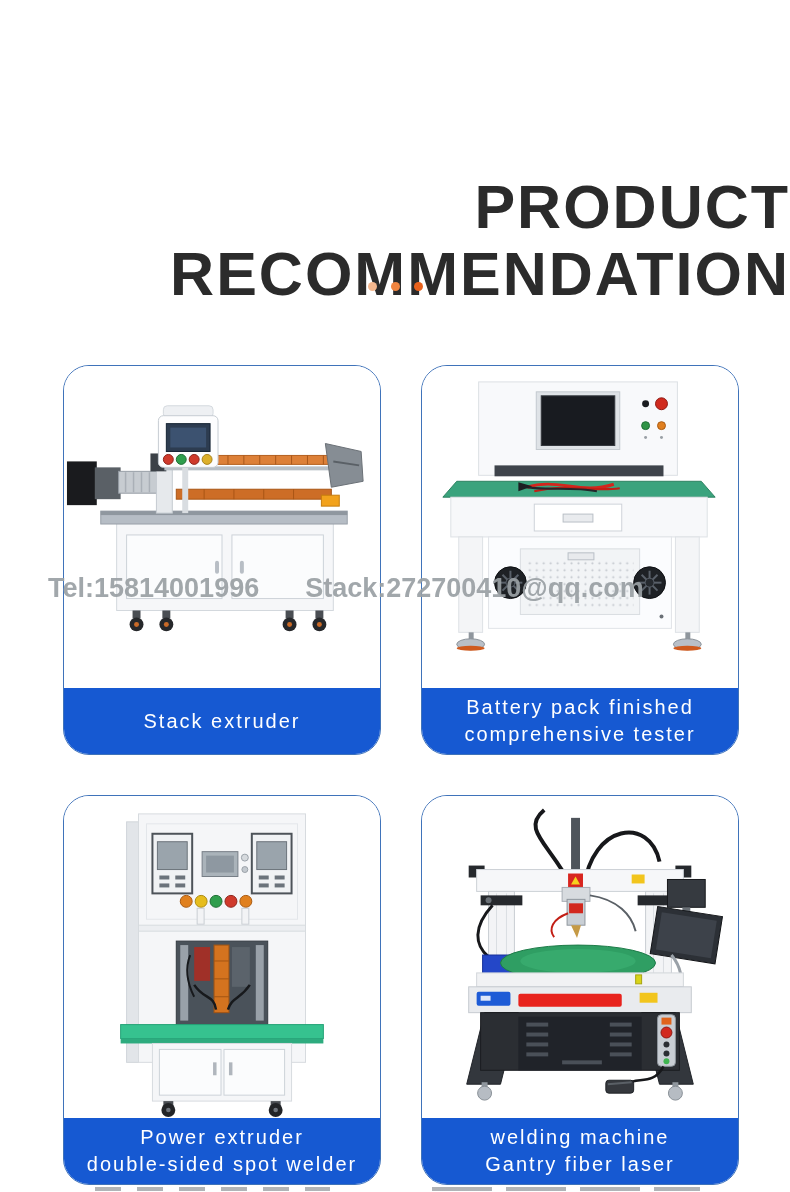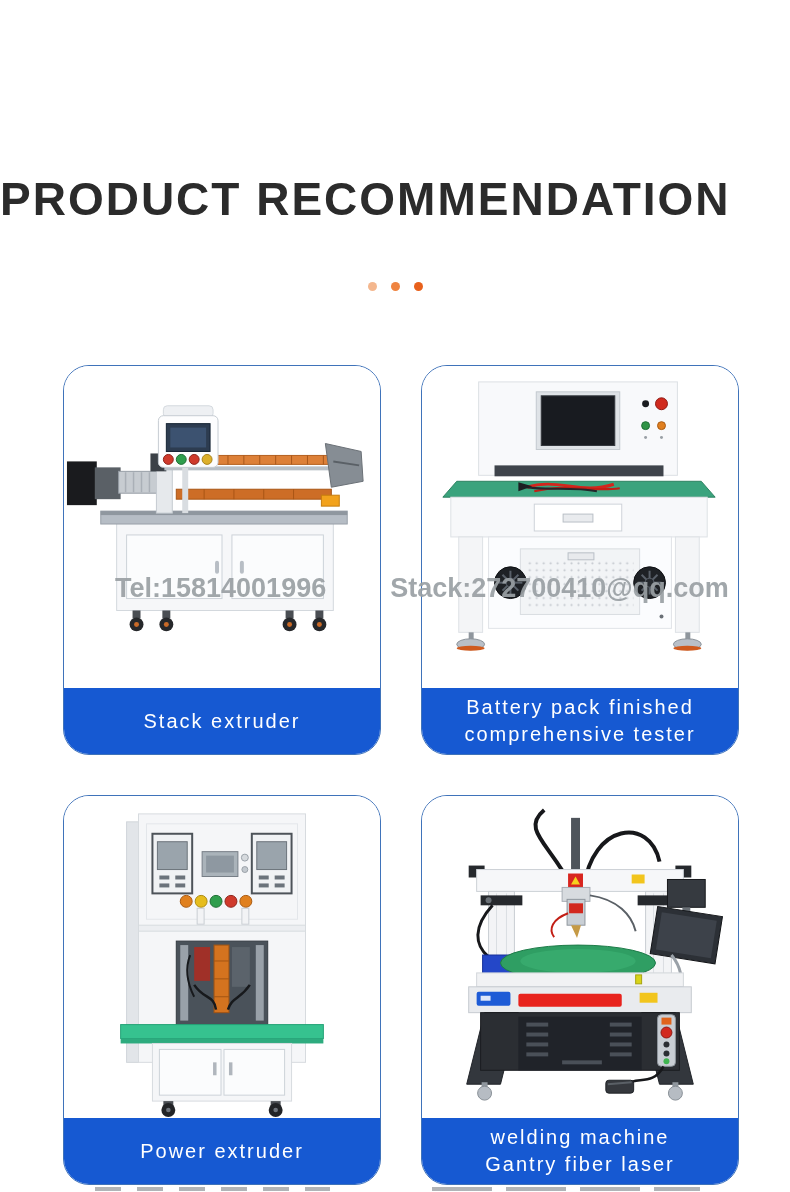--- a/index.html
+++ b/index.html
@@ -1,38 +1,38 @@
 <!DOCTYPE html>
 <html style="--banner-blue: #1659d2; --card-border: #3f73ba; --title-text: #2b2b2b; --watermark-gray: #9aa0a4; --dot-1: #f4b78e; --dot-2: #ef8440; --dot-3: #e8611c; --machine-green: #3aa37d; --machine-orange: #d97c33;"><head>
 <meta charset="utf-8">
 <style>
   html,body{margin:0;padding:0;background:#fff;}
   .page{position:relative;width:790px;height:1192px;background:#fff;overflow:hidden;
         font-family:"Liberation Sans",sans-serif;}
-  .title{position:absolute;top:174px;left:0;width:100%;margin:0;text-align:left;
-         font-weight:700;font-size:46px;line-height:1.1;letter-spacing:2px;
+  .title{position:absolute;top:174px;left:0;width:100%;margin:0;text-align:right;
+         font-weight:700;font-size:61px;line-height:1.1;letter-spacing:2px;
          color:var(--title-text,#2b2b2b);}
   .dots{position:absolute;top:282px;left:0;width:100%;display:flex;
         justify-content:center;gap:14px;}
   .dot{width:9px;height:9px;border-radius:50%;}
   .dot.d1{background:var(--dot-1,#f4b78e);}
   .dot.d2{background:var(--dot-2,#ef8440);}
   .dot.d3{background:var(--dot-3,#e8611c);}
   .grid{position:absolute;top:365px;left:63px;display:grid;
         grid-template-columns:318px 318px;column-gap:27px;row-gap:35px;gap:40px;}
   .card{width:318px;height:390px;box-sizing:border-box;background:#fff;
         border:1px solid var(--card-border,#3f73ba);border-radius:26px;
         overflow:hidden;display:flex;flex-direction:column;}
   .img-area{flex:1;position:relative;background:#fff;}
   .img-area svg{position:absolute;inset:0;width:100%;height:100%;}
   .banner{height:66px;flex:none;background:var(--banner-blue,#1659d2);color:#fff;
           display:flex;flex-direction:column;align-items:center;justify-content:center;
           font-size:20px;line-height:27px;letter-spacing:2px;font-weight:500;}
   .watermark{position:absolute;top:570px;left:0;width:100%;box-sizing:border-box;
-             padding-left:115px;display:flex;gap:64px;white-space:nowrap;
+             padding-left:48px;display:flex;gap:46px;white-space:nowrap;
              font-weight:700;font-size:27px;line-height:1.4;
              color:var(--watermark-gray,#9aa0a4);opacity:.92;z-index:5;
              pointer-events:none;}
   .edge-mark{position:absolute;height:4px;bottom:1px;opacity:.55;}
   .edge-mark.left{left:95px;width:235px;
       background:repeating-linear-gradient(90deg,#70767c 0 26px,transparent 26px 42px);}
   .edge-mark.right{left:432px;width:268px;
       background:repeating-linear-gradient(90deg,#70767c 0 60px,transparent 60px 74px);}
 </style>
 </head>
@@ -272,20 +272,21 @@
           <rect x="99" y="307" width="10" height="6" fill="#4a4e53"></rect>
             <circle cx="104" cy="316" r="7" fill="#222427"></circle>
             <circle cx="104" cy="316" r="2.3" fill="#6e747b"></circle>
           <rect x="207" y="307" width="10" height="6" fill="#4a4e53"></rect>
             <circle cx="212" cy="316" r="7" fill="#222427"></circle>
             <circle cx="212" cy="316" r="2.3" fill="#6e747b"></circle>
         </svg>
       </div>
       <div class="banner">
         <div>Power extruder</div>
+        <div>double-sided spot welder</div>
       </div>
     </div>
 
     <div class="card">
       <div class="img-area">
         <svg viewBox="0 0 316 324">
 
           <path d="M150,92 C128,48 98,34 122,14" stroke="#17181b" stroke-width="4" fill="none"></path>
           <path d="M162,92 C170,28 228,20 238,66" stroke="#17181b" stroke-width="4" fill="none"></path>
           <rect x="149" y="22" width="9" height="58" fill="#4e545b"></rect>

